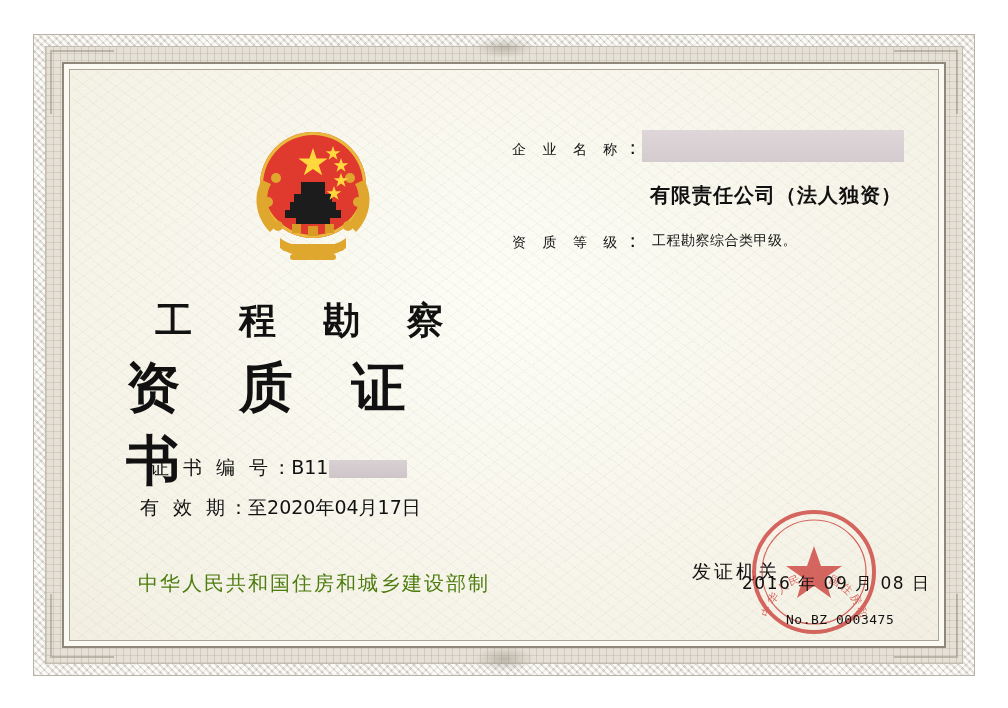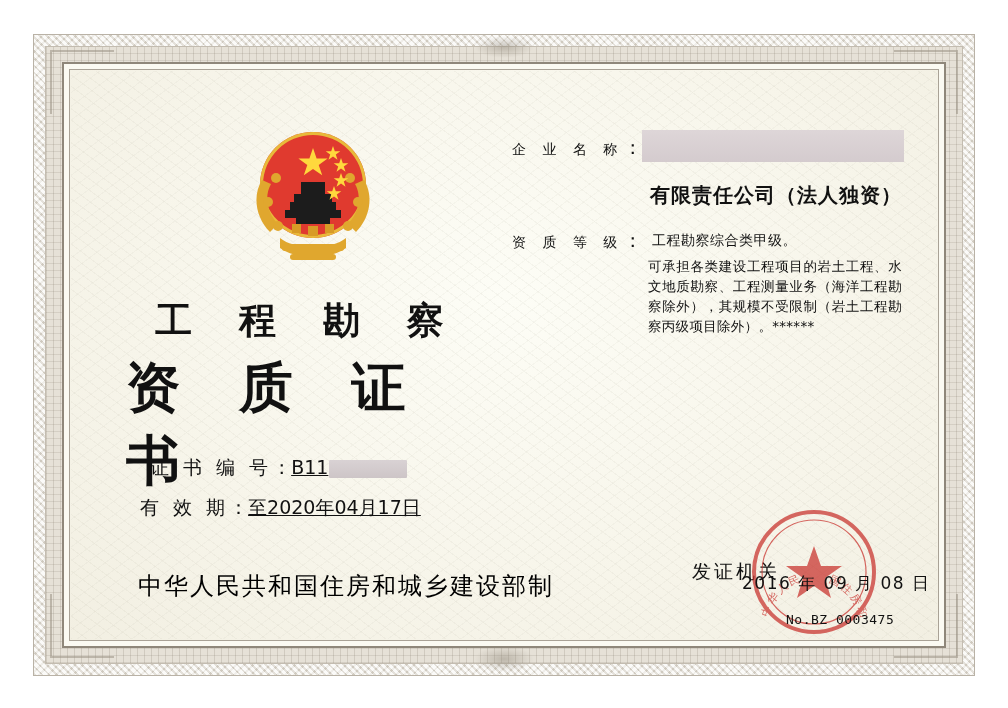--- a/index.html
+++ b/index.html
@@ -176,41 +176,41 @@
 
   
   .left-field {
     position: absolute;
     font-family: "DejaVu Sans", sans-serif;
     font-size: 19px;
     color: #111;
     white-space: nowrap;
   }
   .lf-label { letter-spacing: 4px; margin-top: 12px; }
-  .lf-value { letter-spacing: 0px; text-decoration: underline; }
+  .lf-value { letter-spacing: 0px; }
 
   #cert-no-row { left: 150px; top: 455px; }
   #valid-row   { left: 140px; top: 495px; }
 
   .redacted {
     display: inline-block;
     vertical-align: middle;
     background: linear-gradient(180deg,#d9d2d4 0%, #cdc5c7 100%);
     border-radius: 1px;
   }
   #cert-no-mask { width: 78px; height: 18px; margin-left: 1px; }
 
   .issuer-line {
     position: absolute;
     left: 138px;
     top: 570px;
     font-family: Liberation Sans, sans-serif;
-    font-size: 24px;
+    font-size: 20px;
     letter-spacing: 2px;
-    color: #000000;
+    color: #4d7c0f;
   }
 
   
   .info-row {
     position: absolute;
     font-family: "DejaVu Sans", sans-serif;
     color: #111;
   }
   .info-label {
     font-size: 14px;
@@ -379,21 +379,20 @@
     <span class="info-label">企 业 名 称</span><span class="info-colon">：</span>
   </div>
   <div id="company-mask"></div>
 
   <div id="nature-value">有限责任公司（法人独资）</div>
 
   <div class="info-row" id="row-level">
     <span class="info-label">资 质 等 级</span><span class="info-colon">：</span>
   </div>
   <div id="level-value">工程勘察综合类甲级。</div>
-  <div id="level-scope">可承担各类建设工程项目的岩土工程、水文地质勘察、工程测量业务（海洋工程勘察除外），其规模不受限制（岩土工程勘察丙级项目除外）。******</div>
 
   <div id="authority-label">发证机关</div>
 
   <svg id="seal" viewBox="0 0 132 132">
     <circle cx="66" cy="66" r="60" fill="none" stroke="#c8302b" stroke-width="4"></circle>
     <circle cx="66" cy="66" r="52" fill="none" stroke="#c8302b" stroke-width="1.2"></circle>
     <polygon fill="#c8302b" points="66,40 73,60 94,60 77,72 83,92 66,80 49,92 55,72 38,60 59,60"></polygon>
     <path id="sealArc" d="M 66,120 m -46,0 a 46,46 0 1,1 92,0" fill="none"></path>
     <text font-family="'DejaVu Sans', sans-serif" font-size="11" fill="#c8302b" letter-spacing="2">
       <textPath href="#sealArc" startOffset="6%">中华人民共和国住房和城乡建设部</textPath>

